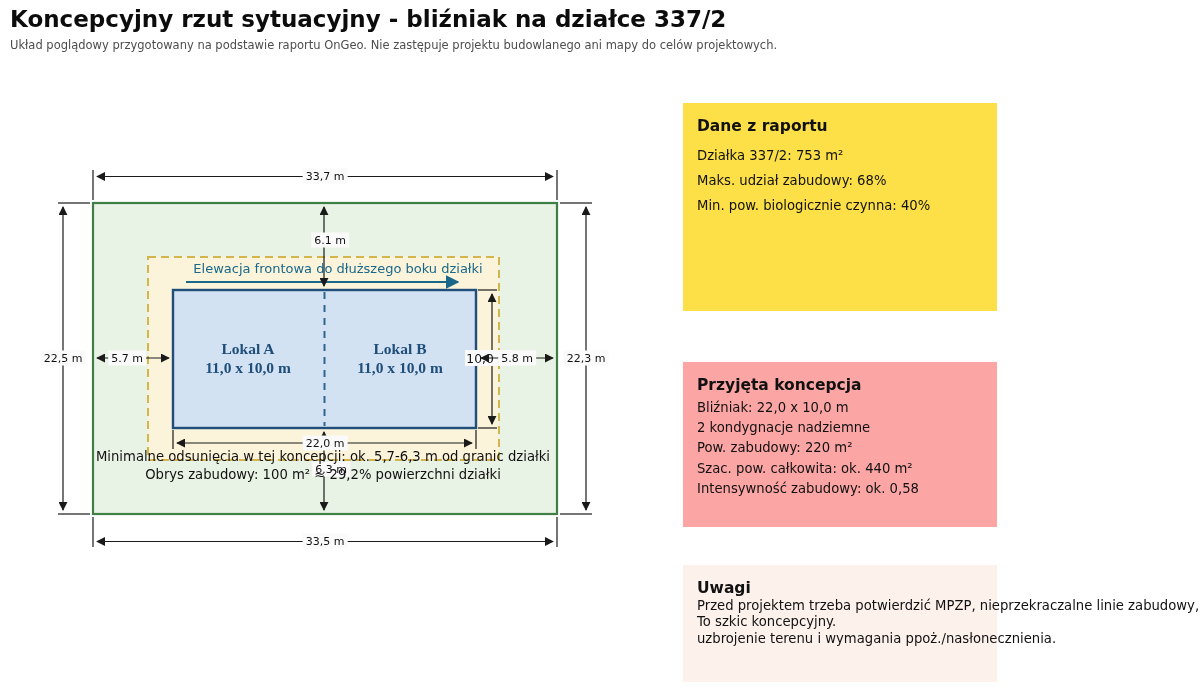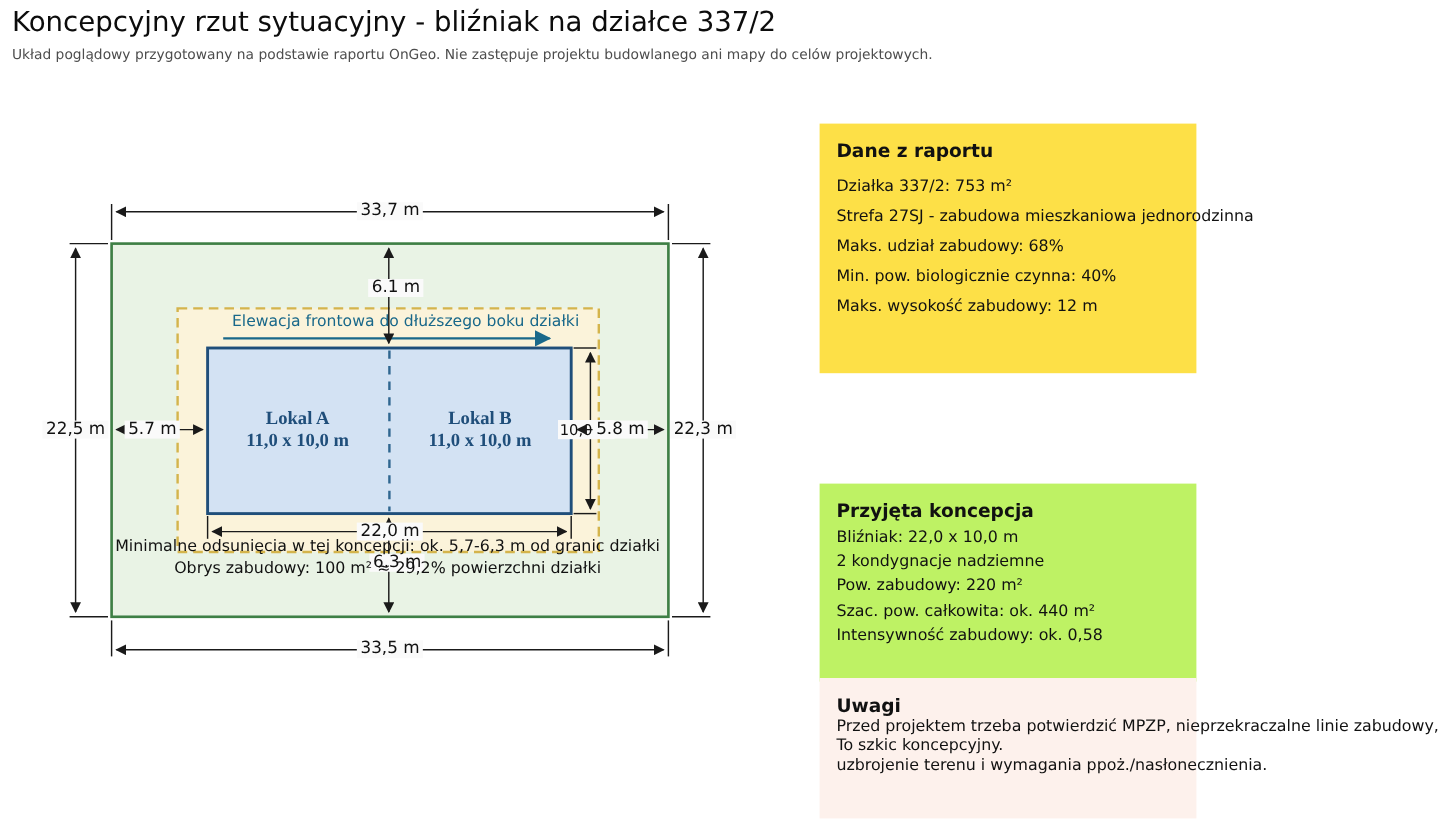--- a/index.html
+++ b/index.html
@@ -1,49 +1,49 @@
 <!DOCTYPE html>
 <html style="--plot-fill: #e9f3e5; --plot-stroke: #3e7f45; --buffer-fill: #fbf3da; --buffer-stroke: #d4b44c; --building-fill: #d3e2f3; --building-stroke: #1f4e7a; --divider-stroke: #2f6690; --elevation-color: #19688a; --dim-color: #1a1a1a; --label-bg: #fafafa;"><head>
 <meta charset="utf-8">
 <style>
   html,body{margin:0;padding:0;background:#fff;}
   body{font-family:"DejaVu Sans","Liberation Sans",sans-serif;color:#111;}
   #root{position:relative;width:1200px;height:690px;overflow:hidden;background:#fff;}
 
   
-  .page-title{position:absolute;left:10px;top:6px;font-size:23px;font-weight:normal;color:#0c0c0c;white-space:nowrap;}
+  .page-title{position:absolute;left:10px;top:6px;font-size:23px;font-weight:bold;color:#0c0c0c;white-space:nowrap;}
   .page-subtitle{position:absolute;left:10px;top:38px;font-size:11.5px;color:#4d4d4d;white-space:nowrap;}
 
   
   #plan-svg{position:absolute;left:0;top:0;width:670px;height:690px;}
   .plot{fill:var(--plot-fill);stroke:var(--plot-stroke);stroke-width:2.2;}
   .buffer{fill:var(--buffer-fill);stroke:var(--buffer-stroke);stroke-width:2;stroke-dasharray:8 5;}
   .building{fill:var(--building-fill);stroke:var(--building-stroke);stroke-width:2.4;}
   .divider{stroke:var(--divider-stroke);stroke-width:2;stroke-dasharray:7 6;fill:none;}
   .elev-arrow{stroke:var(--elevation-color);stroke-width:1.8;fill:none;}
   .dim,.ext{stroke:var(--dim-color);stroke-width:1.2;fill:none;}
   .svg-label-bg{fill:var(--label-bg);}
   .svg-label{font-size:12.3px;fill:#111;text-anchor:middle;}
 
   
-  .lbl{position:absolute;transform:translate(-50%,-50%);font-size:14px;line-height:15px;
+  .lbl{position:absolute;transform:translate(-50%,-50%);font-size:11px;line-height:15px;
        background:var(--label-bg);padding:0 3px;white-space:nowrap;z-index:2;color:#111;}
   .lbl.under{z-index:1;}
   .unit{position:absolute;transform:translate(-50%,-50%);text-align:center;color:var(--building-stroke);
         font-weight:bold;font-size:15.5px;line-height:19px;white-space:nowrap;z-index:2;font-family:Liberation Serif, serif;}
   .elev-note{position:absolute;transform:translate(-50%,-50%);font-size:13px;color:var(--elevation-color);
         white-space:nowrap;z-index:2;margin-left:16px;}
   .plan-note{position:absolute;transform:translate(-50%,-50%);font-size:13.2px;color:#111;
         white-space:nowrap;z-index:3;}
 
   
   .panel{position:absolute;left:683px;width:314px;box-sizing:border-box;padding:14px 14px;}
   .panel-title{font-size:15.5px;font-weight:bold;margin-bottom:8px;white-space:nowrap;}
   .panel-report{top:103px;height:208px;background:#fde047;}
-  .panel-concept{top:362px;height:165px;background:#bef264;margin-top:41px;}
+  .panel-concept{top:362px;height:165px;background:#fca5a5;}
   .panel-remarks{top:565px;height:117px;background:#fdf1ec;}
   .panel-report .panel-item{font-size:13.2px;line-height:25px;white-space:nowrap;}
   .panel-concept .panel-item{font-size:13.2px;line-height:20.2px;white-space:nowrap;}
   .panel-concept .panel-title{margin-bottom:4px;}
   .panel-remarks .panel-title{margin-bottom:1px;}
   .panel-remarks .panel-item{font-size:13.2px;line-height:16.3px;white-space:nowrap;}
 </style>
 </head>
 <body>
 
@@ -122,24 +122,22 @@
     <div>Lokal B</div>
     <div>11,0 x 10,0 m</div>
   </div>
 
   <div class="plan-note" style="left:323px;top:456px">Minimalne odsunięcia w tej koncepcji: ok. 5,7-6,3 m od granic działki</div>
   <div class="plan-note" style="left:323px;top:474px">Obrys zabudowy: 100 m² ≈ 29,2% powierzchni działki</div>
 
   <div class="panel panel-report">
     <div class="panel-title">Dane z raportu</div>
     <div class="panel-item">Działka 337/2: 753 m²</div>
-    <div class="panel-item">Strefa 27SJ - zabudowa mieszkaniowa jednorodzinna</div>
     <div class="panel-item">Maks. udział zabudowy: 68%</div>
     <div class="panel-item">Min. pow. biologicznie czynna: 40%</div>
-    <div class="panel-item">Maks. wysokość zabudowy: 12 m</div>
   </div>
 
   <div class="panel panel-concept">
     <div class="panel-title">Przyjęta koncepcja</div>
     <div class="panel-item">Bliźniak: 22,0 x 10,0 m</div>
     <div class="panel-item">2 kondygnacje nadziemne</div>
     <div class="panel-item">Pow. zabudowy: 220 m²</div>
     <div class="panel-item">Szac. pow. całkowita: ok. 440 m²</div>
     <div class="panel-item">Intensywność zabudowy: ok. 0,58</div>
   </div>

